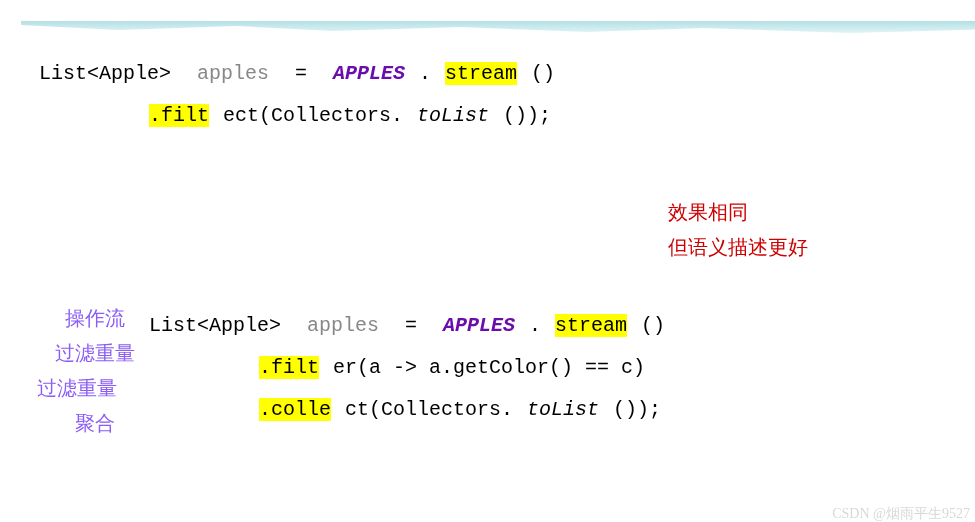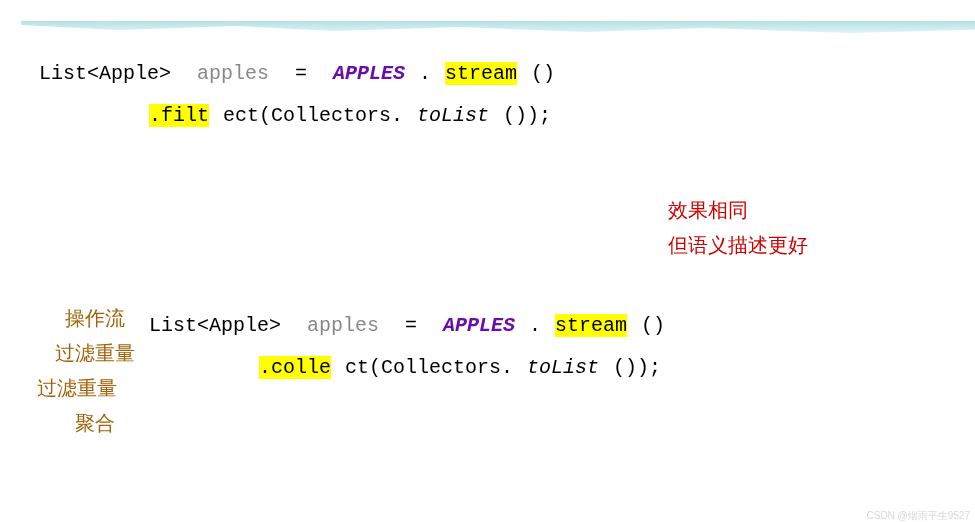--- a/index.html
+++ b/index.html
@@ -37,41 +37,41 @@
     .c-black { color: #000000; }
     .c-gray { color: #888888; }
     .c-purple { color: #6a0dad; font-style: italic; font-weight: bold; }
     .c-italic { font-style: italic; }
     .hl { background-color: #ffff00; }
     .comment-box {
       position: absolute;
       top: 170px;
       left: 640px;
       color: #cc0000;
-      font-family: Liberation Mono, monospace;
+      font-family: Liberation Serif, serif;
       font-size: 20px;
       line-height: 28px;
     }
     .label {
       position: absolute;
-      color: #a16207;
+      color: #8b5cf6;
       font-family: "SimSun", "宋体", serif;
       font-size: 20px;
     }
     .label-1 { top: 284px; left: 44px; }
     .label-2 { top: 319px; left: 34px; }
     .label-3 { top: 354px; left: 16px; }
     .label-4 { top: 389px; left: 54px; }
     .watermark {
       position: absolute;
       bottom: 6px;
       right: 12px;
       color: #d8d8d8;
-      font-family: Liberation Sans, sans-serif;
-      font-size: 10px;
+      font-family: Liberation Serif, serif;
+      font-size: 14px;
     }
     .code-line { white-space: pre; }
   </style>
 </head>
 <body>
 
 <div class="wave-decoration"></div>
 
 <div class="code-block-1">
   <div class="code-line"><span class="c-black">List&lt;Apple&gt; </span><span class="c-gray">apples</span><span class="c-black"> = </span><span class="c-purple">APPLES</span><span class="c-black">.</span><span class="hl c-black">stream</span><span class="c-black">()</span></div>
@@ -83,16 +83,17 @@
   <div>但语义描述更好</div>
 </div>
 
 <div class="label label-1">操作流</div>
 <div class="label label-2">过滤重量</div>
 <div class="label label-3">过滤重量</div>
 <div class="label label-4">聚合</div>
 
 <div class="code-block-2">
   <div class="code-line"><span class="c-black">List&lt;Apple&gt; </span><span class="c-gray">apples</span><span class="c-black"> = </span><span class="c-purple">APPLES</span><span class="c-black">.</span><span class="hl c-black">stream</span><span class="c-black">()</span></div>
+  <div class="code-line"><span>        </span><span class="hl c-black">.filt</span><span class="c-black">er(a -&gt; a.getColor() == c)</span></div>
   <div class="code-line"><span>        </span><span class="hl c-black">.colle</span><span class="c-black">ct(Collectors.</span><span class="c-black c-italic">toList</span><span class="c-black">());</span></div>
 </div>
 
 <div class="watermark">CSDN @烟雨平生9527</div>
 
 </body></html>

